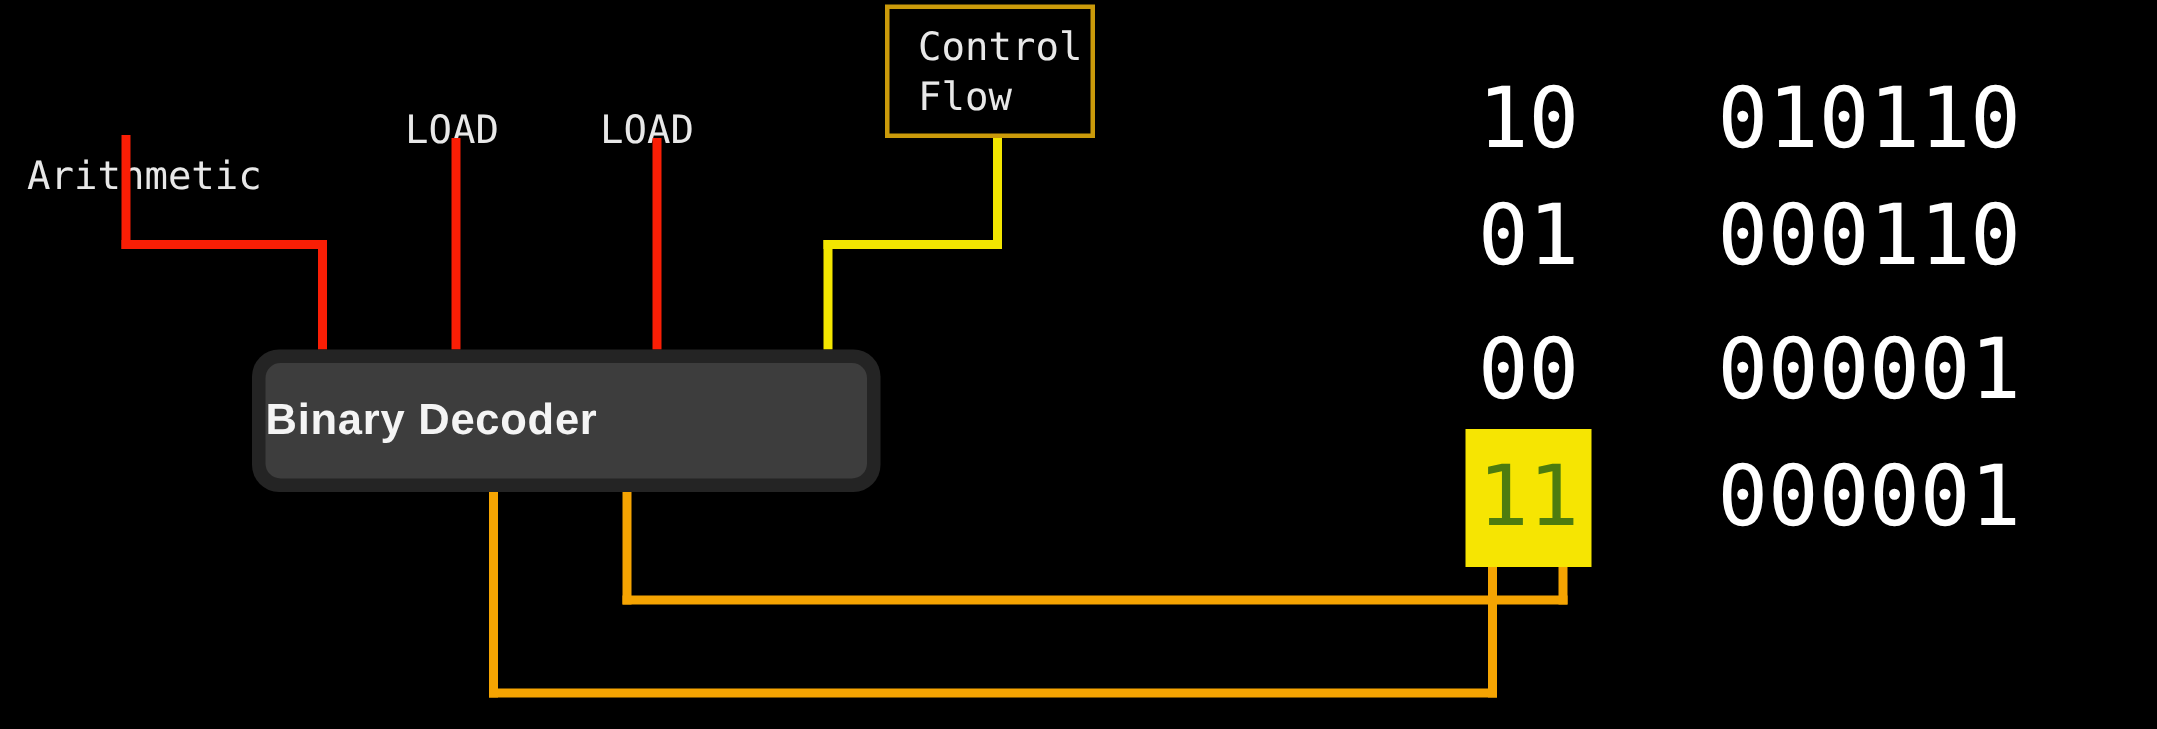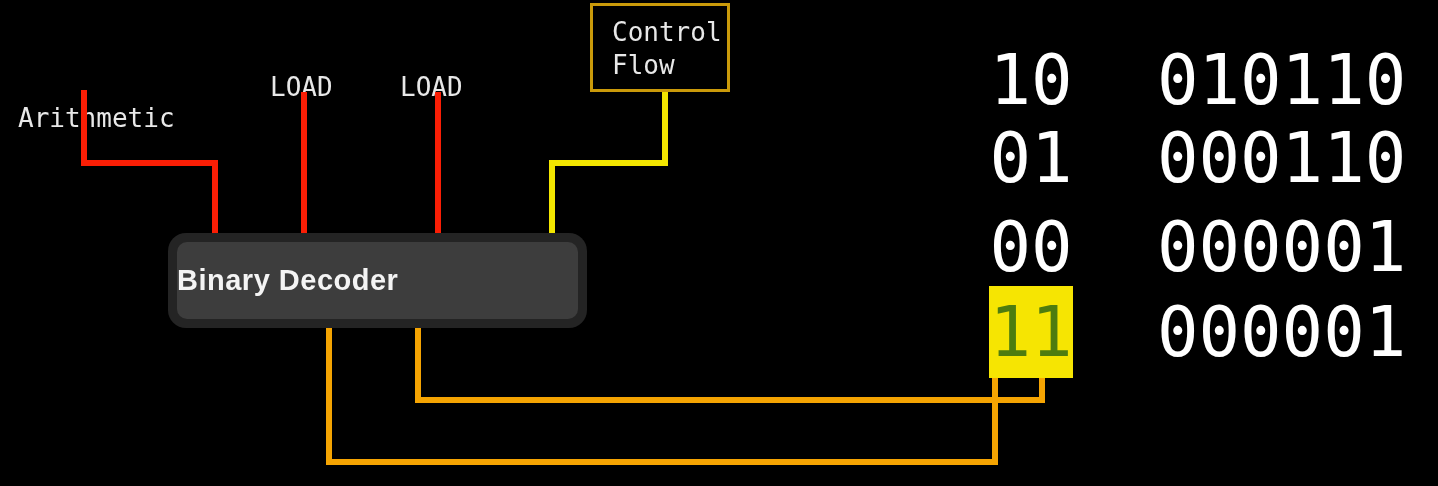--- a/index.html
+++ b/index.html
@@ -67,24 +67,24 @@
     font-weight: bold;
     font-size: 29px;
     color: #f4f4f4;
     letter-spacing: 0.5px;
   }
 
   
   .optable { position: absolute; left: 977px; top: 0; width: 440px; height: 486px; }
   .trow {
     position: absolute;
-    left: 12px;
+    left: 0;
     height: 92px;
     line-height: 92px;
-    font-size: 69px;
+    font-size: 56px;
     color: var(--digit-text, #ffffff);
     white-space: pre;
   }
   .trow .code {
     position: absolute; left: 0; top: 0;
     width: 84px; height: 92px;
     text-align: center;
     display: inline-block;
   }
   .trow .instr { position: absolute; left: 168px; top: 0; }

